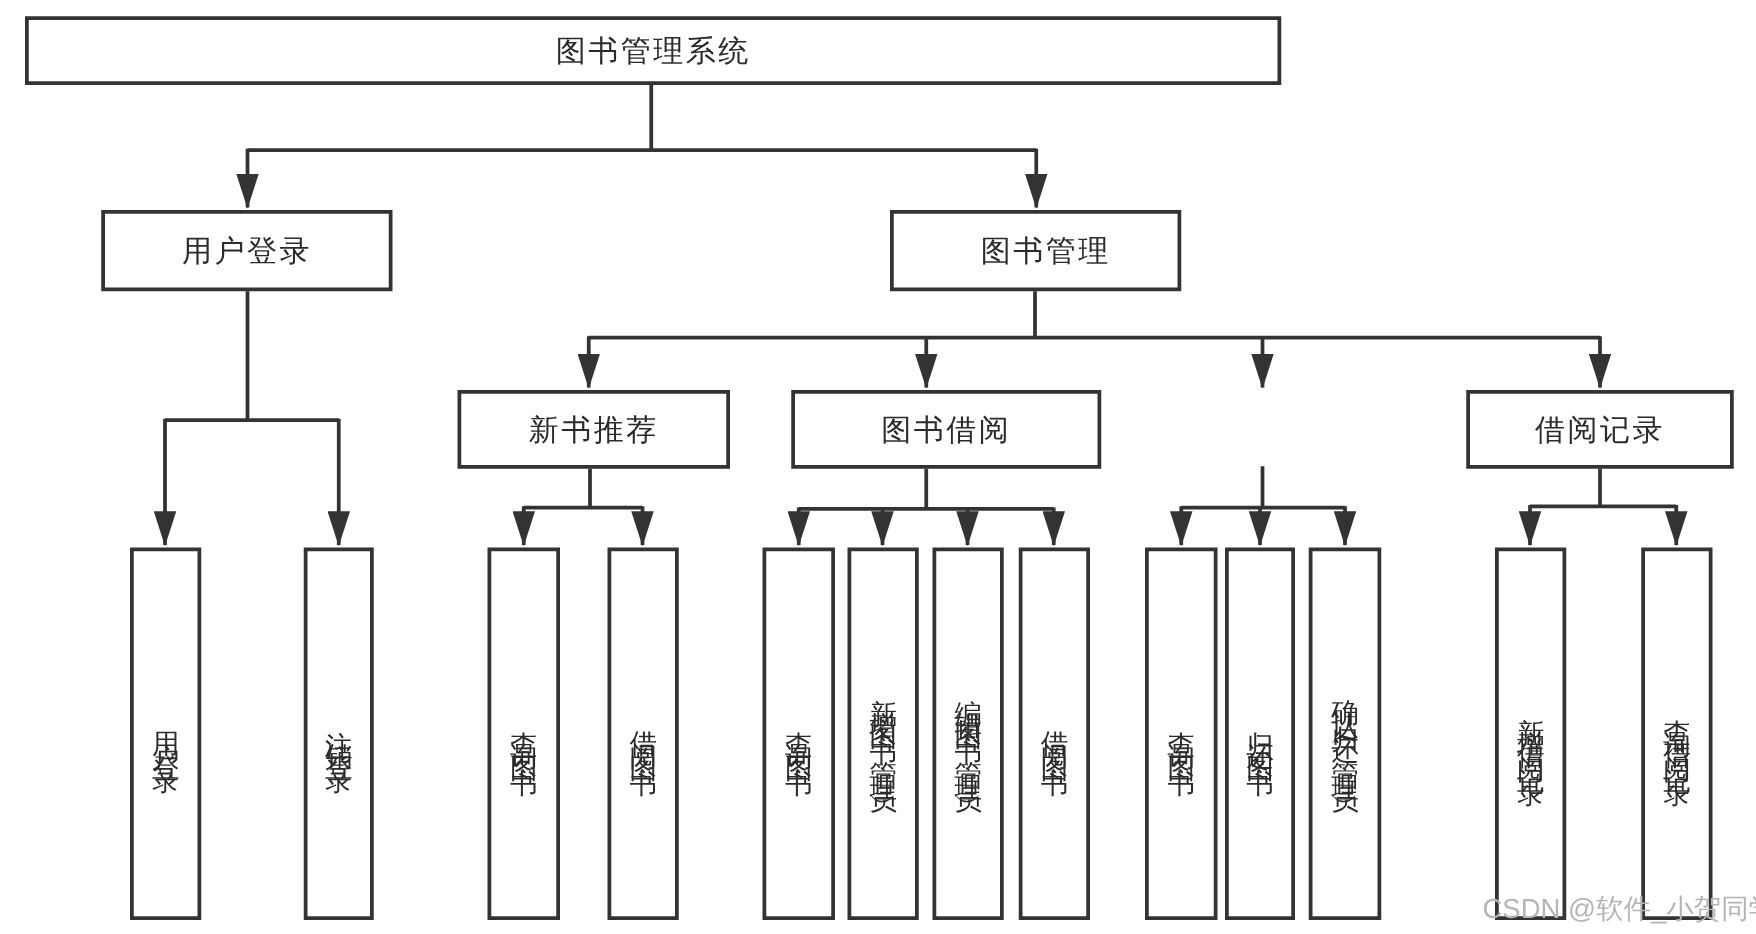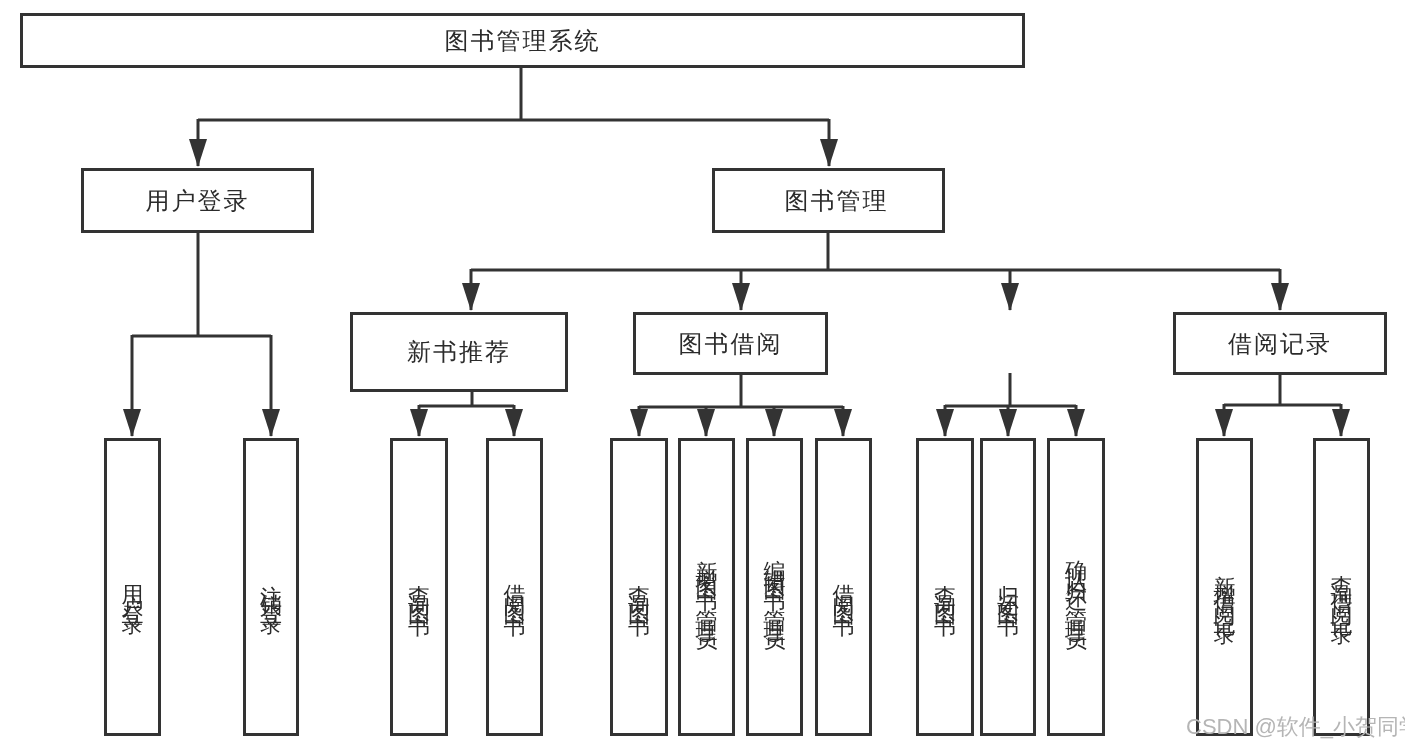--- a/index.html
+++ b/index.html
@@ -103,24 +103,24 @@
     <span>图书管理系统</span>
   </div>
 
   <div class="box hbox" style="left:81px; top:168px; width:233px; height:65px;">
     <span>用户登录</span>
   </div>
   <div class="box hbox" style="left:712px; top:168px; width:233px; height:65px;padding-left:16px;">
     <span>图书管理</span>
   </div>
 
-  <div class="box hbox" style="left:350px; top:312px; width:218px; height:80px;">
+  <div class="box hbox" style="left:366px; top:312px; width:218px; height:63px;">
     <span>新书推荐</span>
   </div>
-  <div class="box hbox" style="left:633px; top:312px; width:195px; height:63px;font-family:Liberation Serif, serif;">
+  <div class="box hbox" style="left:633px; top:312px; width:248px; height:63px;font-family:Liberation Serif, serif;">
     <span>图书借阅</span>
   </div>
   <div class="box hbox" style="left:1173px; top:312px; width:214px; height:63px;align-items:center;">
     <span>借阅记录</span>
   </div>
 
   <div class="box vbox" style="left:104px; width:57px;">
     <span>用户登录</span>
   </div>
   <div class="box vbox" style="left:243px; width:56px;">

